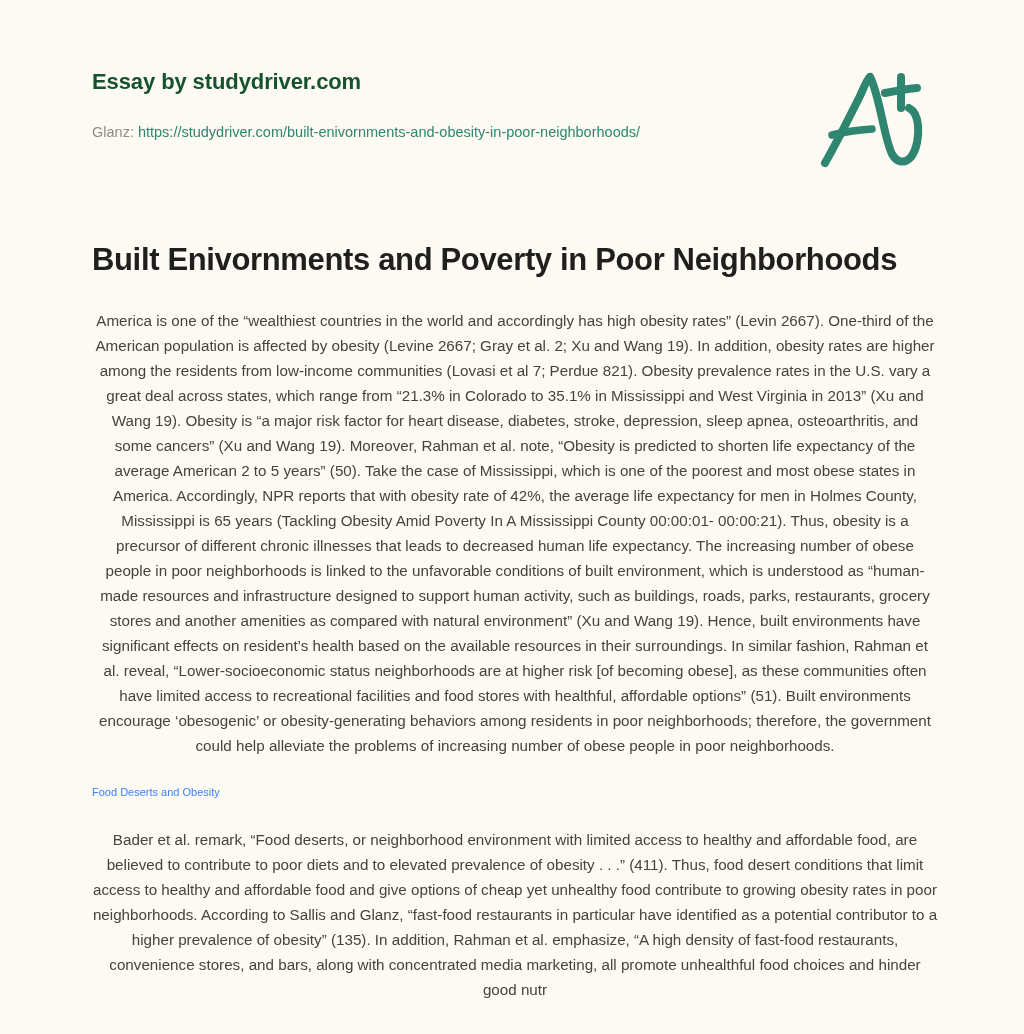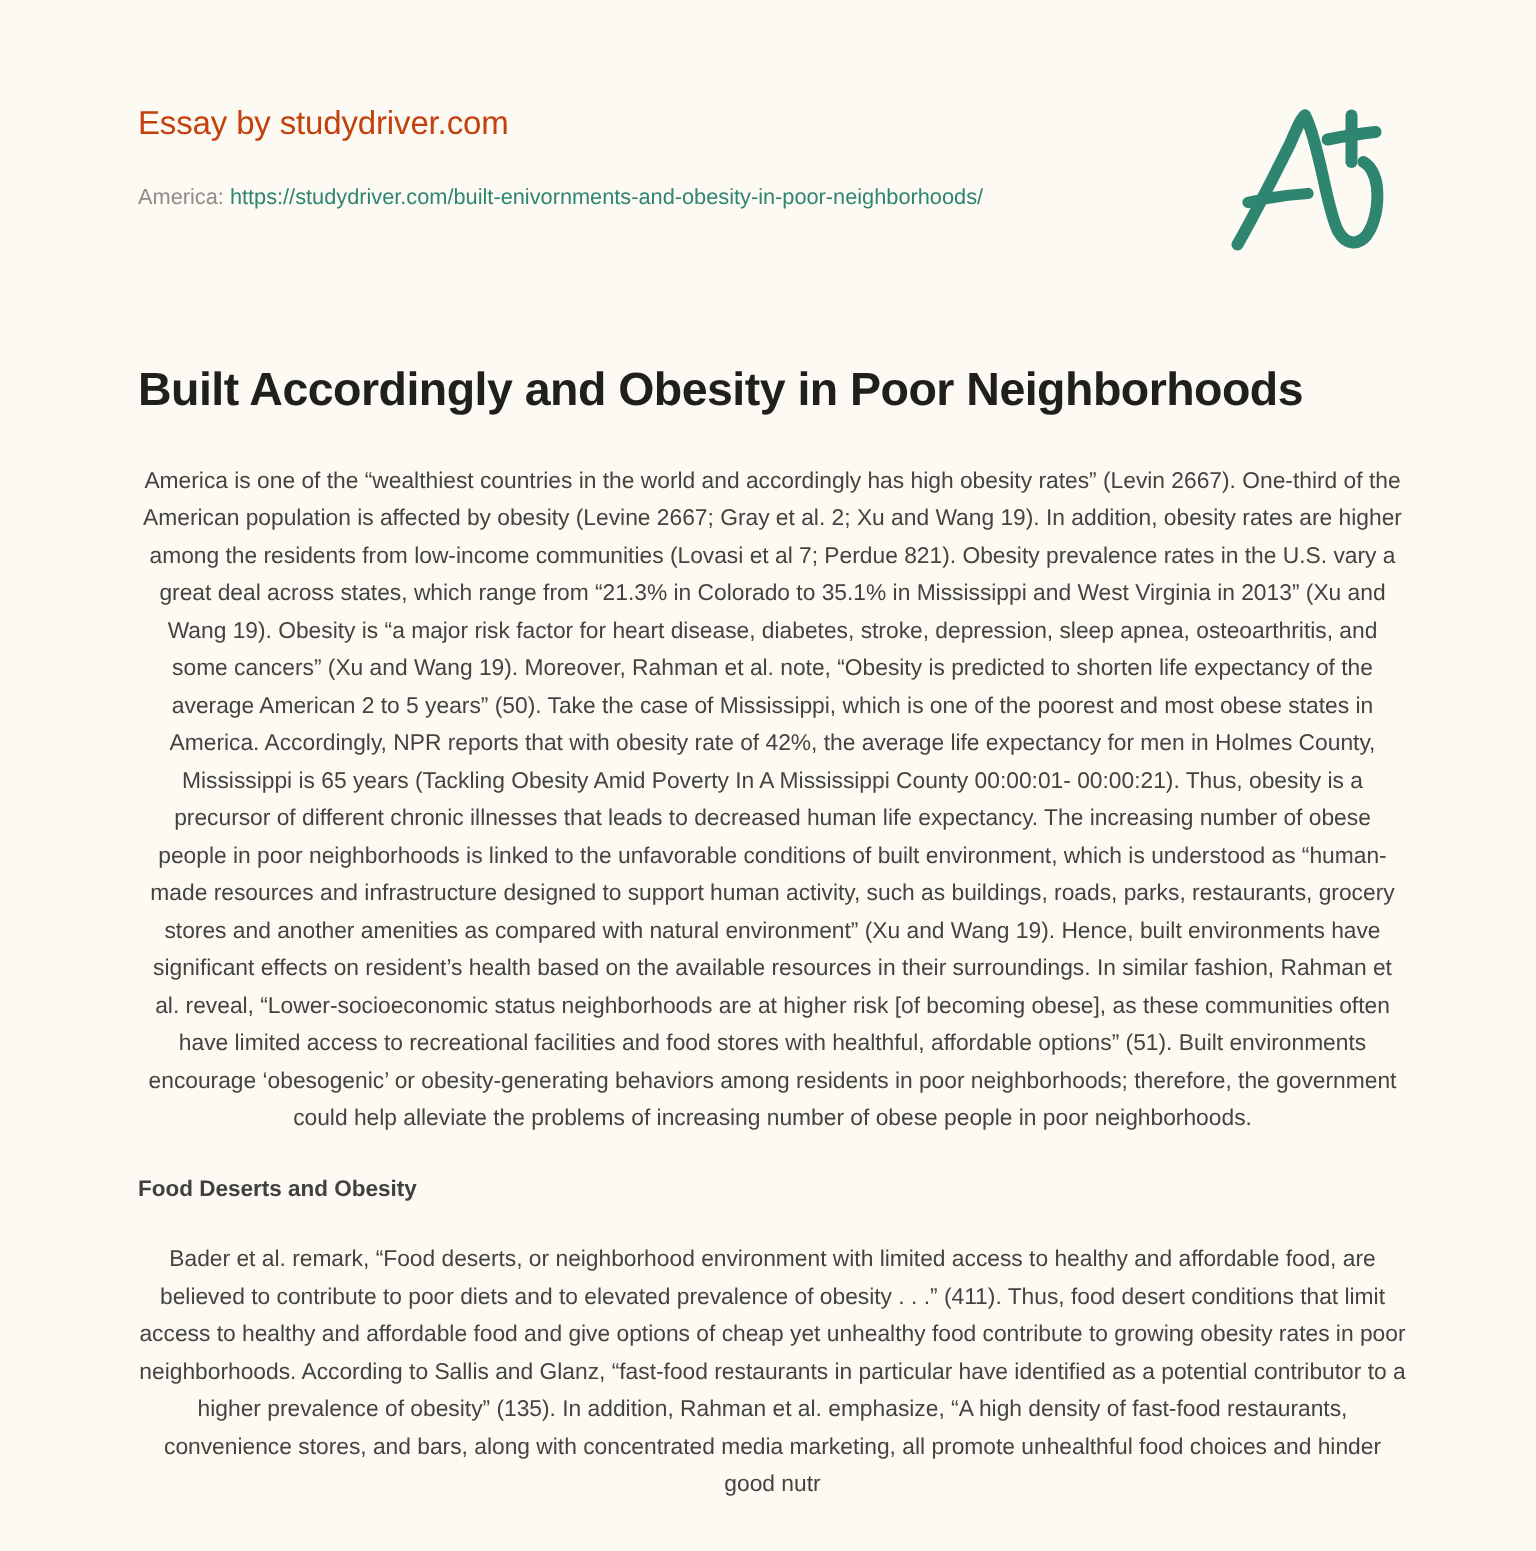--- a/index.html
+++ b/index.html
@@ -28,22 +28,22 @@
     left: 0;
     top: 0;
     width: 1024px;
     height: 200px;
   }
   .brand-line {
     position: absolute;
     left: 92px;
     top: 69px;
     font-size: 22px;
-    font-weight: normal;
-    color: #c2410c;
+    font-weight: bold;
+    color: #14532d;
     letter-spacing: -0.1px;
     white-space: nowrap;
   }
   .source-line {
     position: absolute;
     left: 92px;
     top: 124px;
     font-size: 14.5px;
     color: #8d8d88;
     white-space: nowrap;
@@ -92,39 +92,39 @@
     font-size: 15.2px;
     line-height: 25px;
     color: #44443f;
     text-align: center;
   }
   .para:last-child {
     margin-bottom: 0;
   }
   .section-heading {
     margin: 0 0 22px 0;
-    font-size: 15px;
+    font-size: 11px;
     line-height: 25px;
-    color: #404040;
-    font-weight: bold;
+    color: #3b82f6;
+    font-weight: normal;
   }
 </style>
 </head>
 <body>
 
 <div class="page">
 
   <div class="header">
 
     <div class="brand-line">
       <span>Essay by studydriver.com</span>
     </div>
 
     <div class="source-line">
-      <span>America: </span><a class="source-link" href="#">https://studydriver.com/built-enivornments-and-obesity-in-poor-neighborhoods/</a>
+      <span>Glanz: </span><a class="source-link" href="#">https://studydriver.com/built-enivornments-and-obesity-in-poor-neighborhoods/</a>
     </div>
 
     <div class="logo">
       <svg viewBox="0 0 120 112" xmlns="http://www.w3.org/2000/svg" aria-hidden="true">
         <g fill="none" stroke="#2e8570" stroke-linecap="round" stroke-linejoin="round">
 
           <path d="M13 97 C 24 78, 38 50, 48 30 C 52 21, 55 13, 58 11" stroke-width="8"></path>
 
           <path d="M58 11 C 62 18, 66 34, 70 52 C 73 66, 76 80, 80 88 C 85 97, 93 98, 99 91 C 105 83, 107 70, 106 59 C 105 50, 101 44, 97 42" stroke-width="8"></path>
 
@@ -133,21 +133,21 @@
           <path d="M73 27 C 83 25, 95 23, 105 22" stroke-width="8"></path>
 
           <path d="M89 11 C 89 20, 89 32, 89 42" stroke-width="8"></path>
         </g>
       </svg>
     </div>
 
   </div>
 
   <div class="article">
-    <h1 class="article-title">Built Accordingly and Obesity in Poor Neighborhoods</h1>
+    <h1 class="article-title">Built Enivornments and Poverty in Poor Neighborhoods</h1>
 
     <div class="body-copy">
       <p class="para">America is one of the “wealthiest countries in the world and accordingly has high obesity rates” (Levin 2667). One-third of the American population is affected by obesity (Levine 2667; Gray et al. 2; Xu and Wang 19). In addition, obesity rates are higher among the residents from low-income communities (Lovasi et al 7; Perdue 821). Obesity prevalence rates in the U.S. vary a great deal across states, which range from “21.3% in Colorado to 35.1% in Mississippi and West Virginia in 2013” (Xu and Wang 19). Obesity is “a major risk factor for heart disease, diabetes, stroke, depression, sleep apnea, osteoarthritis, and some cancers” (Xu and Wang 19). Moreover, Rahman et al. note, “Obesity is predicted to shorten life expectancy of the average American 2 to 5 years” (50). Take the case of Mississippi, which is one of the poorest and most obese states in America. Accordingly, NPR reports that with obesity rate of 42%, the average life expectancy for men in Holmes County, Mississippi is 65 years (Tackling Obesity Amid Poverty In A Mississippi County 00:00:01- 00:00:21). Thus, obesity is a precursor of different chronic illnesses that leads to decreased human life expectancy. The increasing number of obese people in poor neighborhoods is linked to the unfavorable conditions of built environment, which is understood as “human-made resources and infrastructure designed to support human activity, such as buildings, roads, parks, restaurants, grocery stores and another amenities as compared with natural environment” (Xu and Wang 19). Hence, built environments have significant effects on resident’s health based on the available resources in their surroundings. In similar fashion, Rahman et al. reveal, “Lower-socioeconomic status neighborhoods are at higher risk [of becoming obese], as these communities often have limited access to recreational facilities and food stores with healthful, affordable options” (51). Built environments encourage ‘obesogenic’ or obesity-generating behaviors among residents in poor neighborhoods; therefore, the government could help alleviate the problems of increasing number of obese people in poor neighborhoods.</p>
       <h2 class="section-heading">Food Deserts and Obesity</h2>
       <p class="para">Bader et al. remark, “Food deserts, or neighborhood environment with limited access to healthy and affordable food, are believed to contribute to poor diets and to elevated prevalence of obesity . . .” (411). Thus, food desert conditions that limit access to healthy and affordable food and give options of cheap yet unhealthy food contribute to growing obesity rates in poor neighborhoods. According to Sallis and Glanz, “fast-food restaurants in particular have identified as a potential contributor to a higher prevalence of obesity” (135). In addition, Rahman et al. emphasize, “A high density of fast-food restaurants, convenience stores, and bars, along with concentrated media marketing, all promote unhealthful food choices and hinder good nutr</p>
     </div>
   </div>
 
 </div>
 

